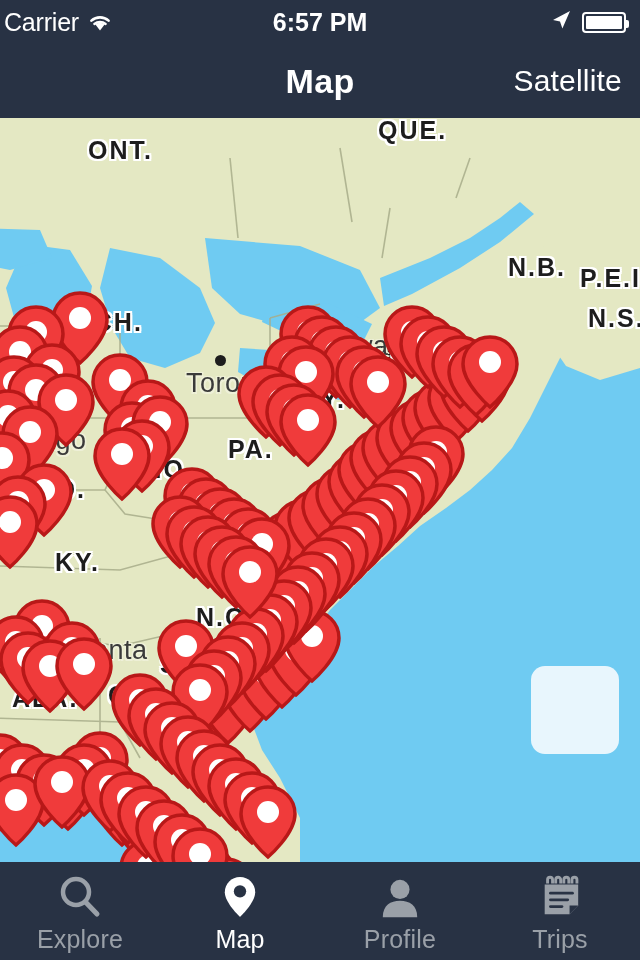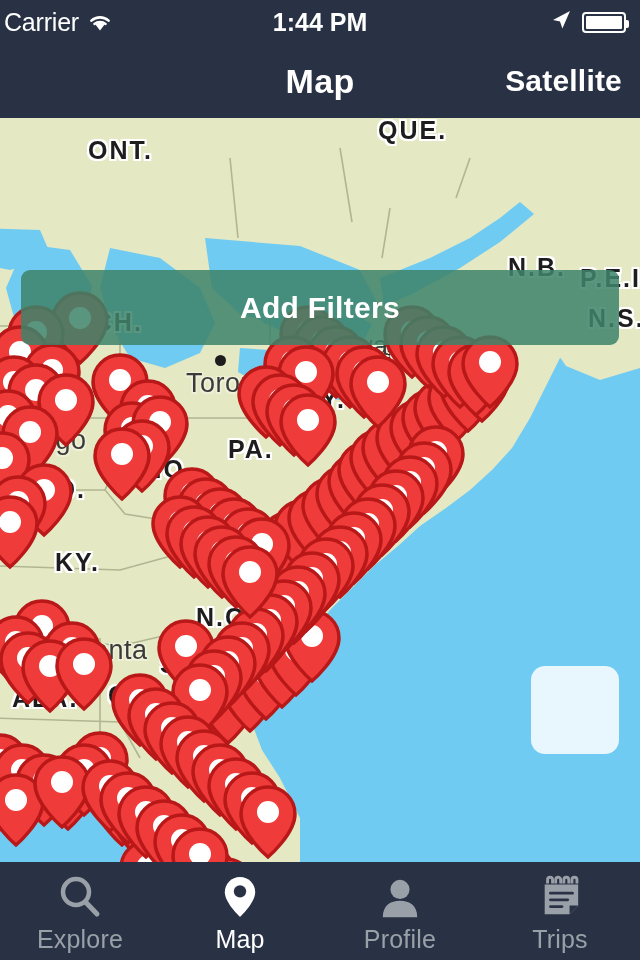--- a/index.html
+++ b/index.html
@@ -36,21 +36,21 @@
   .navbar{
     position:absolute; top:44px; left:0; width:640px; height:74px;
     background:#283244; z-index:40;
   }
   .nav-title{
     position:absolute; left:0; width:640px; top:50%; transform:translateY(-50%);
     text-align:center; color:#fff; font-size:34px; font-weight:bold; letter-spacing:0.3px;
   }
   .nav-right{
     position:absolute; right:18px; top:50%; transform:translateY(-50%);
-    color:#fff; font-size:30px; letter-spacing:0.2px; cursor:pointer;font-weight:bold;
+    color:#fff; font-size:30px; letter-spacing:0.2px; cursor:pointer;
   }
 
   
   .map{
     position:absolute; top:118px; left:0; width:640px; height:744px;
     background:#6fcbf2; overflow:hidden;
   }
   .map svg{ position:absolute; top:0; left:0; width:640px; height:744px; }
 
   .maplabel{
@@ -114,21 +114,21 @@
     <div class="sb-left">
       <span class="sb-carrier">Carrier</span>
       <span class="wifi">
         <svg viewBox="0 0 26 20" width="26" height="20">
           <path d="M13 18.5 L8.4 12.6 a7.6 7.6 0 0 1 9.2 0 Z" fill="#fff"></path>
           <path d="M4.4 8.6 a13 13 0 0 1 17.2 0" stroke="#fff" stroke-width="2.6" fill="none" stroke-linecap="round"></path>
           <path d="M7.4 12.0 a8.6 8.6 0 0 1 11.2 0" stroke="#fff" stroke-width="2.4" fill="none" stroke-linecap="round"></path>
         </svg>
       </span>
     </div>
-    <div class="sb-center">1:44 PM</div>
+    <div class="sb-center">6:57 PM</div>
     <div class="sb-right">
       <span>
         <svg viewBox="0 0 22 22" width="22" height="22">
           <path d="M20 2 L3 11 L10 12.6 L12.4 19.6 Z" fill="#fff"></path>
         </svg>
       </span>
       <span class="batt">
           <i></i>
         </span>
     </div>
@@ -1020,21 +1020,20 @@
           </svg>
         </div>
         <div class="pin" style="left: 169px; top: 708px; width: 62px; height: 76px;">
           <svg viewBox="0 0 62 76">
             <path d="M31 3 C16 3 4 15 4 30 C4 50 31 73 31 73 C31 73 58 50 58 30 C58 15 46 3 31 3 Z" fill="#f03b3b" stroke="#b81818" stroke-width="3.5"></path>
             <circle cx="31" cy="28" r="11" fill="#ffffff"></circle>
           </svg>
         </div>
       </div>
 
-    <div class="filterbtn">Add Filters</div>
 
     <div class="locatebtn">
       <span>
         <svg viewBox="0 0 52 52" width="52" height="52">
           <path d="M46 5 L6 26 L24 30.5 L29 47 Z" fill="#1a7ef0"></path>
         </svg>
       </span>
     </div>
   </div>
 

